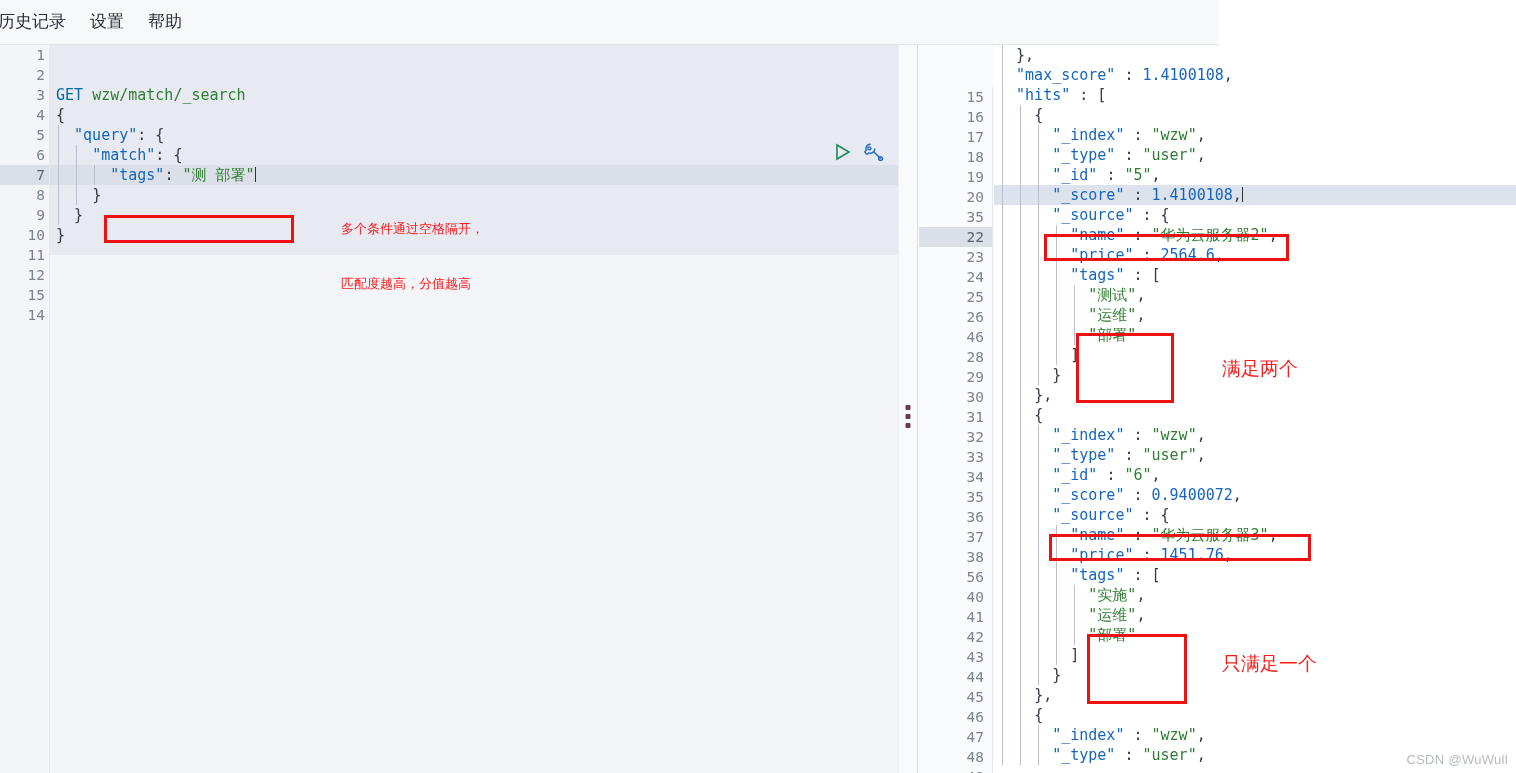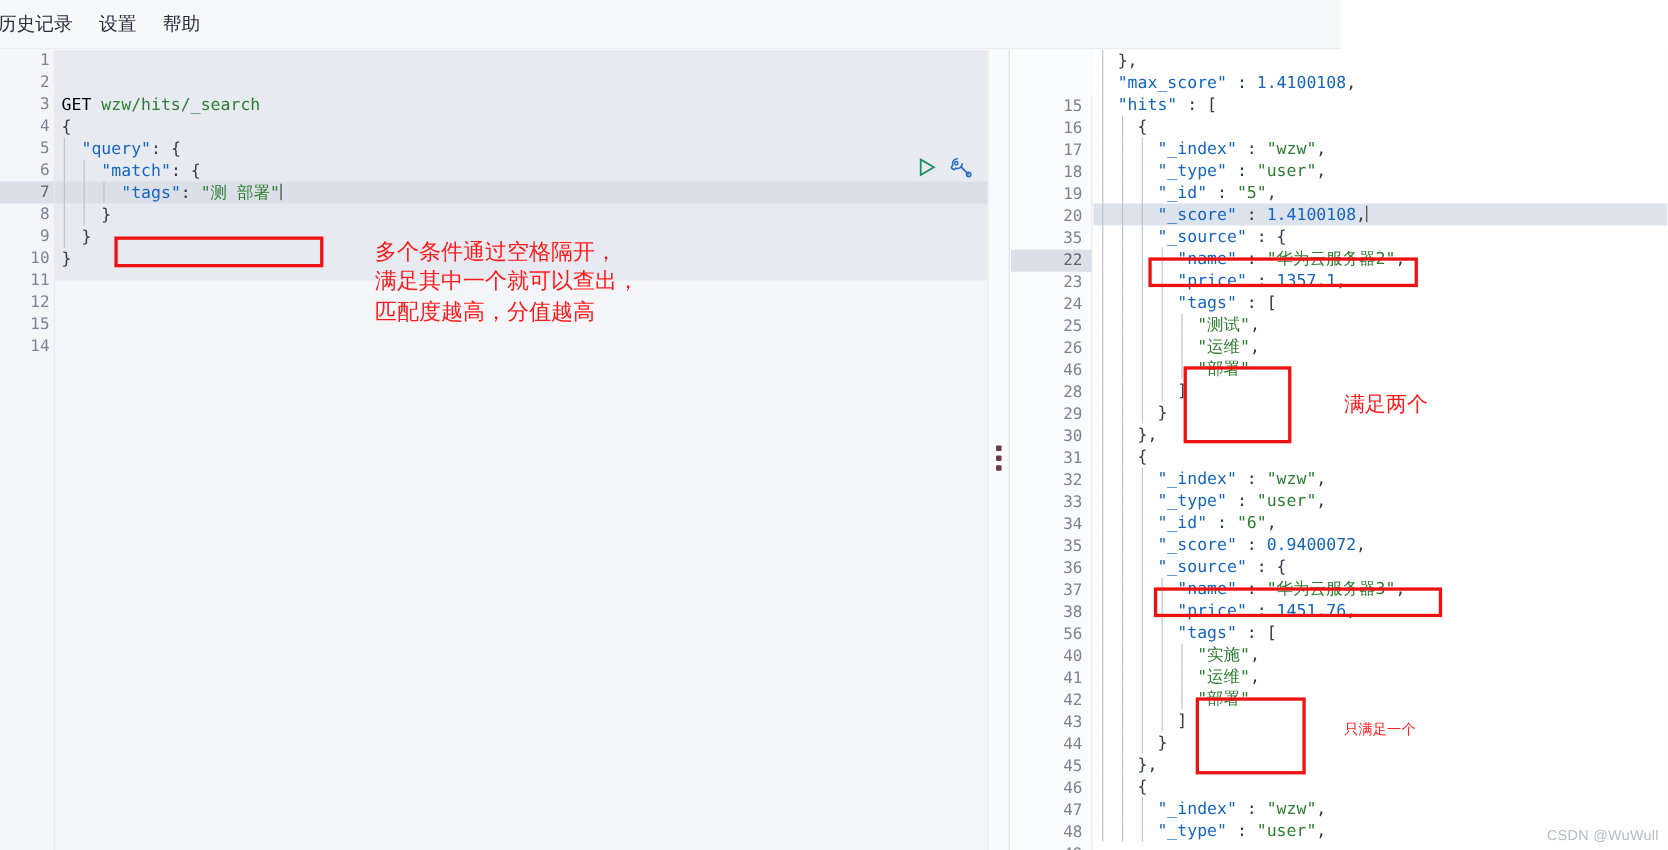--- a/index.html
+++ b/index.html
@@ -82,21 +82,21 @@
     font-family: "DejaVu Sans Mono", monospace;
     font-size: 15px;
     white-space: pre;
     color: #222;
     position: relative;
     padding-left: 6px;
   }
   .code-line.hl { background: #dbe0e8; }
 
   
-  .k-method { color: #000000; }
+  .k-method { color: #0369a1; }
   .k-url    { color: #2e7d32; }
   .k-key    { color: #1565c0; }
   .k-str    { color: #2e7d32; }
   .k-num    { color: #1565c0; }
   .k-punc   { color: #333a44; }
 
   
   .iguide {
     position: absolute; top: 0;
     width: 1px; height: 20px;
@@ -105,21 +105,21 @@
 
   
   .redbox {
     position: absolute;
     border: 3px solid #ee1111;
     pointer-events: none;
   }
   .red-note {
     position: absolute;
     color: #ff1a1a;
-    font-size: 20px;
+    font-size: 13px;
     line-height: 25px;
     white-space: pre;
     font-family: "DejaVu Sans", sans-serif;
   }
 
   
   .editor-icons {
     position: absolute;
     left: 832px; top: 96px;
     display: flex; gap: 10px; align-items: center;
@@ -205,21 +205,21 @@
           <div class="gutter-row">9<span class="fold">▴</span></div>
           <div class="gutter-row">10<span class="fold">▴</span></div>
           <div class="gutter-row">11</div>
           <div class="gutter-row">12</div>
           <div class="gutter-row">15</div>
           <div class="gutter-row">14</div>
         </div>
       <div class="left-code" id="left-code">
           <div class="code-line"></div>
           <div class="code-line"></div>
-          <div class="code-line"><span class="k-method">GET</span> <span class="k-url">wzw/hits/_search</span></div>
+          <div class="code-line"><span class="k-method">GET</span> <span class="k-url">wzw/match/_search</span></div>
           <div class="code-line"><span class="k-punc">{</span></div>
           <div class="code-line">  <span class="k-key">"query"</span><span class="k-punc">:</span> <span class="k-punc">{</span><span class="iguide" style="left: 8px;"></span></div>
           <div class="code-line">    <span class="k-key">"match"</span><span class="k-punc">:</span> <span class="k-punc">{</span><span class="iguide" style="left: 8px;"></span><span class="iguide" style="left: 26px;"></span></div>
           <div class="code-line hl">      <span class="k-key">"tags"</span><span class="k-punc">:</span> <span class="k-str">"测 部署"</span><span class="caret"></span><span class="iguide" style="left: 8px;"></span><span class="iguide" style="left: 26px;"></span><span class="iguide" style="left: 44px;"></span></div>
           <div class="code-line">    <span class="k-punc">}</span><span class="iguide" style="left: 8px;"></span><span class="iguide" style="left: 26px;"></span></div>
           <div class="code-line">  <span class="k-punc">}</span><span class="iguide" style="left: 8px;"></span></div>
           <div class="code-line"><span class="k-punc">}</span></div>
           <div class="code-line"></div>
           <div class="code-line"></div>
           <div class="code-line"></div>
@@ -238,21 +238,20 @@
             <path d="M11.5 10.5 L18.2 17.2" fill="none" stroke="#2a6ebb" stroke-width="1.6" stroke-linecap="round"></path>
             <circle cx="18.6" cy="17.6" r="1.9" fill="none" stroke="#2a6ebb" stroke-width="1.5"></circle>
             <circle cx="7.4" cy="7.4" r="1.5" fill="none" stroke="#2a6ebb" stroke-width="1.4"></circle>
           </svg>
         </span>
       </div>
 
       <div class="redbox" style="left:104px; top:170px; width:190px; height:28px;"></div>
 
       <div class="red-note" style="left:341px; top:171px;">多个条件通过空格隔开，</div>
-      <div class="red-note" style="left:341px; top:198px;">满足其中一个就可以查出，</div>
       <div class="red-note" style="left:341px; top:226px;">匹配度越高，分值越高</div>
     </div>
 
     <div class="splitter">
       <div class="split-dots">
         <i></i>
         <i></i>
         <i></i>
       </div>
     </div>
@@ -300,21 +299,21 @@
           <div class="code-line">  <span class="k-punc">}</span><span class="k-punc">,</span><span class="iguide" style="left: 8px;"></span></div>
           <div class="code-line">  <span class="k-key">"max_score"</span> <span class="k-punc">:</span> <span class="k-num">1.4100108</span><span class="k-punc">,</span><span class="iguide" style="left: 8px;"></span></div>
           <div class="code-line">  <span class="k-key">"hits"</span> <span class="k-punc">:</span> <span class="k-punc">[</span><span class="iguide" style="left: 8px;"></span></div>
           <div class="code-line">    <span class="k-punc">{</span><span class="iguide" style="left: 8px;"></span><span class="iguide" style="left: 26px;"></span></div>
           <div class="code-line">      <span class="k-key">"_index"</span> <span class="k-punc">:</span> <span class="k-str">"wzw"</span><span class="k-punc">,</span><span class="iguide" style="left: 8px;"></span><span class="iguide" style="left: 26px;"></span><span class="iguide" style="left: 44px;"></span></div>
           <div class="code-line">      <span class="k-key">"_type"</span> <span class="k-punc">:</span> <span class="k-str">"user"</span><span class="k-punc">,</span><span class="iguide" style="left: 8px;"></span><span class="iguide" style="left: 26px;"></span><span class="iguide" style="left: 44px;"></span></div>
           <div class="code-line">      <span class="k-key">"_id"</span> <span class="k-punc">:</span> <span class="k-str">"5"</span><span class="k-punc">,</span><span class="iguide" style="left: 8px;"></span><span class="iguide" style="left: 26px;"></span><span class="iguide" style="left: 44px;"></span></div>
           <div class="code-line hl">      <span class="k-key">"_score"</span> <span class="k-punc">:</span> <span class="k-num">1.4100108</span><span class="k-punc">,</span><span class="caret"></span><span class="iguide" style="left: 8px;"></span><span class="iguide" style="left: 26px;"></span><span class="iguide" style="left: 44px;"></span></div>
           <div class="code-line">      <span class="k-key">"_source"</span> <span class="k-punc">:</span> <span class="k-punc">{</span><span class="iguide" style="left: 8px;"></span><span class="iguide" style="left: 26px;"></span><span class="iguide" style="left: 44px;"></span></div>
           <div class="code-line">        <span class="k-key">"name"</span> <span class="k-punc">:</span> <span class="k-str">"华为云服务器2"</span><span class="k-punc">,</span><span class="iguide" style="left: 8px;"></span><span class="iguide" style="left: 26px;"></span><span class="iguide" style="left: 44px;"></span><span class="iguide" style="left: 62px;"></span></div>
-          <div class="code-line">        <span class="k-key">"price"</span> <span class="k-punc">:</span> <span class="k-num">1357.1</span><span class="k-punc">,</span><span class="iguide" style="left: 8px;"></span><span class="iguide" style="left: 26px;"></span><span class="iguide" style="left: 44px;"></span><span class="iguide" style="left: 62px;"></span></div>
+          <div class="code-line">        <span class="k-key">"price"</span> <span class="k-punc">:</span> <span class="k-num">2564.6</span><span class="k-punc">,</span><span class="iguide" style="left: 8px;"></span><span class="iguide" style="left: 26px;"></span><span class="iguide" style="left: 44px;"></span><span class="iguide" style="left: 62px;"></span></div>
           <div class="code-line">        <span class="k-key">"tags"</span> <span class="k-punc">:</span> <span class="k-punc">[</span><span class="iguide" style="left: 8px;"></span><span class="iguide" style="left: 26px;"></span><span class="iguide" style="left: 44px;"></span><span class="iguide" style="left: 62px;"></span></div>
           <div class="code-line">          <span class="k-str">"测试"</span><span class="k-punc">,</span><span class="iguide" style="left: 8px;"></span><span class="iguide" style="left: 26px;"></span><span class="iguide" style="left: 44px;"></span><span class="iguide" style="left: 62px;"></span><span class="iguide" style="left: 80px;"></span></div>
           <div class="code-line">          <span class="k-str">"运维"</span><span class="k-punc">,</span><span class="iguide" style="left: 8px;"></span><span class="iguide" style="left: 26px;"></span><span class="iguide" style="left: 44px;"></span><span class="iguide" style="left: 62px;"></span><span class="iguide" style="left: 80px;"></span></div>
           <div class="code-line">          <span class="k-str">"部署"</span><span class="iguide" style="left: 8px;"></span><span class="iguide" style="left: 26px;"></span><span class="iguide" style="left: 44px;"></span><span class="iguide" style="left: 62px;"></span><span class="iguide" style="left: 80px;"></span></div>
           <div class="code-line">        <span class="k-punc">]</span><span class="iguide" style="left: 8px;"></span><span class="iguide" style="left: 26px;"></span><span class="iguide" style="left: 44px;"></span><span class="iguide" style="left: 62px;"></span></div>
           <div class="code-line">      <span class="k-punc">}</span><span class="iguide" style="left: 8px;"></span><span class="iguide" style="left: 26px;"></span><span class="iguide" style="left: 44px;"></span></div>
           <div class="code-line">    <span class="k-punc">}</span><span class="k-punc">,</span><span class="iguide" style="left: 8px;"></span><span class="iguide" style="left: 26px;"></span></div>
           <div class="code-line">    <span class="k-punc">{</span><span class="iguide" style="left: 8px;"></span><span class="iguide" style="left: 26px;"></span></div>
           <div class="code-line">      <span class="k-key">"_index"</span> <span class="k-punc">:</span> <span class="k-str">"wzw"</span><span class="k-punc">,</span><span class="iguide" style="left: 8px;"></span><span class="iguide" style="left: 26px;"></span><span class="iguide" style="left: 44px;"></span></div>
           <div class="code-line">      <span class="k-key">"_type"</span> <span class="k-punc">:</span> <span class="k-str">"user"</span><span class="k-punc">,</span><span class="iguide" style="left: 8px;"></span><span class="iguide" style="left: 26px;"></span><span class="iguide" style="left: 44px;"></span></div>
@@ -334,18 +333,18 @@
           <div class="code-line">      <span class="k-key">"_index"</span> <span class="k-punc">:</span> <span class="k-str">"wzw"</span><span class="k-punc">,</span><span class="iguide" style="left: 8px;"></span><span class="iguide" style="left: 26px;"></span><span class="iguide" style="left: 44px;"></span></div>
           <div class="code-line">      <span class="k-key">"_type"</span> <span class="k-punc">:</span> <span class="k-str">"user"</span><span class="k-punc">,</span><span class="iguide" style="left: 8px;"></span><span class="iguide" style="left: 26px;"></span><span class="iguide" style="left: 44px;"></span></div>
         </div>
 
       <div class="redbox" style="left:125px; top:189px; width:245px; height:27px;"></div>
       <div class="redbox" style="left:157px; top:288px; width:98px; height:70px;"></div>
       <div class="redbox" style="left:130px; top:489px; width:262px; height:27px;"></div>
       <div class="redbox" style="left:168px; top:589px; width:100px; height:70px;"></div>
 
       <div class="red-note" style="left:303px; top:311px; font-size:19px;">满足两个</div>
-      <div class="red-note" style="left:303px; top:606px; font-size:13px;">只满足一个</div>
+      <div class="red-note" style="left:303px; top:606px; font-size:19px;">只满足一个</div>
     </div>
   </div>
 
   <div class="watermark">CSDN @WuWull</div>
 </div>
 
 </body></html>

